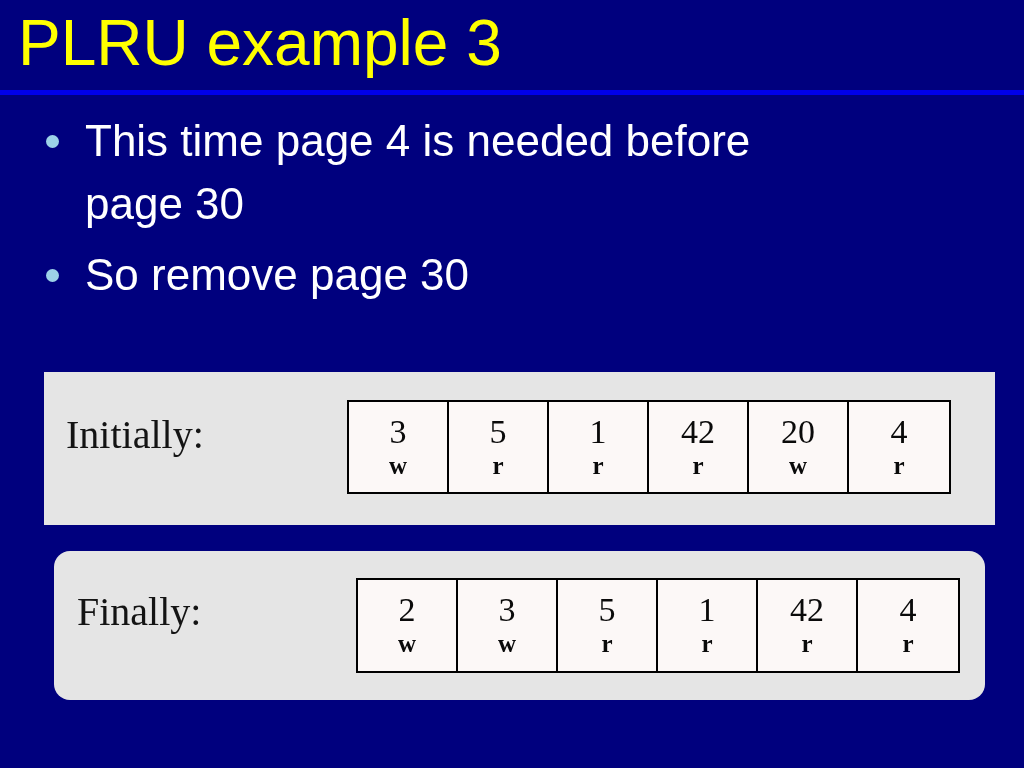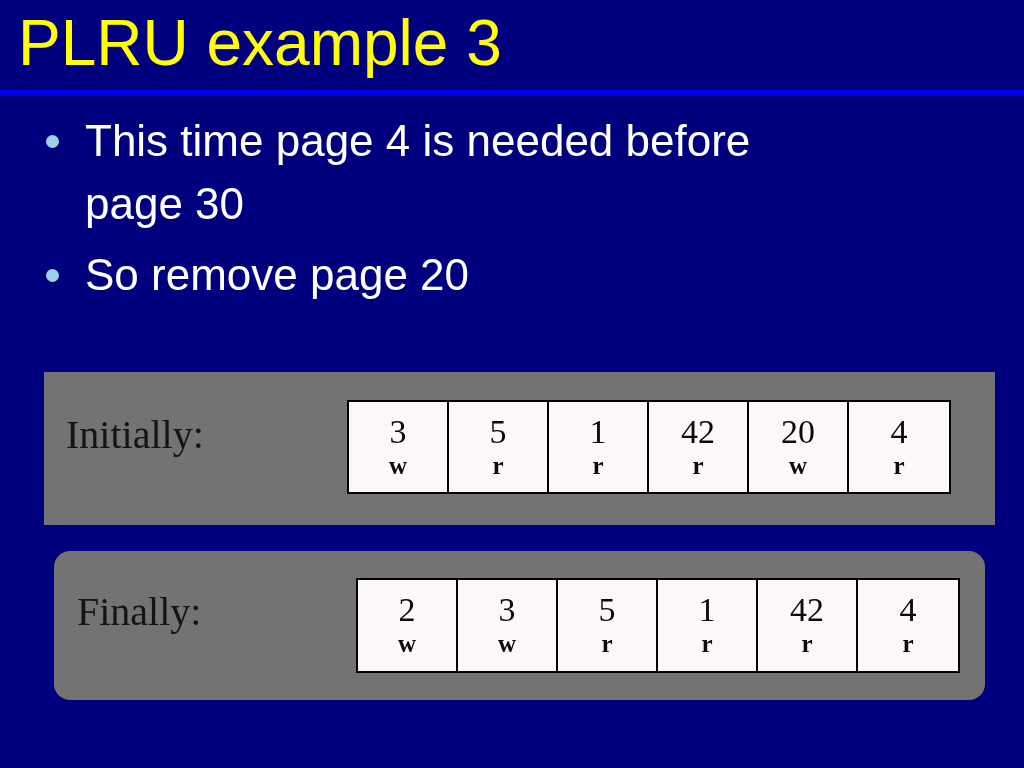--- a/index.html
+++ b/index.html
@@ -70,21 +70,21 @@
   }
   .bullet-text {
     display: block;
     white-space: pre-wrap;
     margin-top: 8px;
   }
 
   
   .panel {
     position: absolute;
-    background: #737373;
+    background: #e5e5e5;
   }
   #panel-initially {
     left: 44px;
     top: 372px;
     width: 951px;
     height: 153px;
   }
   #panel-finally {
     left: 54px;
     top: 551px;
@@ -158,21 +158,21 @@
   <div id="bullets">
 
     <div class="bullet-row">
       <span class="bullet-dot"></span>
       <span class="bullet-text">This time page 4 is needed before
 page 30</span>
     </div>
 
     <div class="bullet-row">
       <span class="bullet-dot"></span>
-      <span class="bullet-text">So remove page 20</span>
+      <span class="bullet-text">So remove page 30</span>
     </div>
 
   </div>
 
   <div class="panel" id="panel-initially">
     <div class="panel-label" id="label-initially">Initially:</div>
 
     <div class="strip" id="strip-initially">
       <div class="cell">
         <span class="cell-num">3</span>

